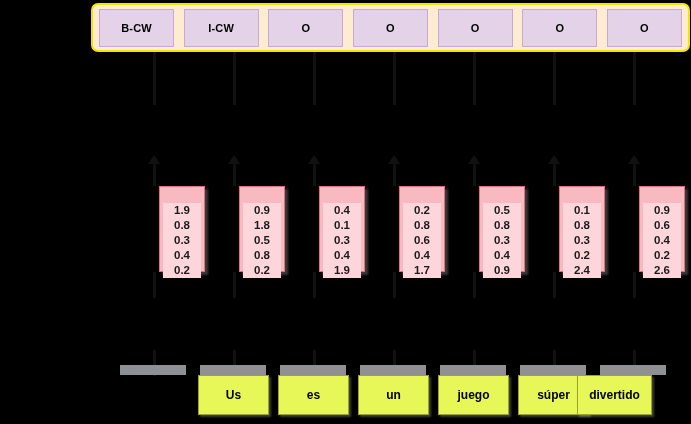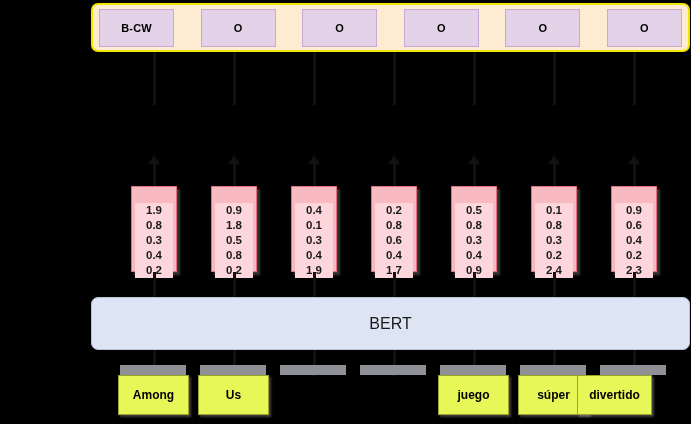--- a/index.html
+++ b/index.html
@@ -96,20 +96,21 @@
     height: 86px;
     background: #f9b9c0;
     border: 1px solid #e0707f;
     box-sizing: border-box;
     box-shadow: 3px 3px 2px rgba(255,255,255,0.22);
     padding: 16px 0 0 0;
     display: flex;
     flex-direction: column;
     align-items: center;
     justify-content: flex-start;
+    margin-left: 28px;
   }
   .vector .inner {
     width: 38px;
     height: 80px;
     background: #fcd6da;
     display: flex;
     flex-direction: column;
     align-items: center;
     justify-content: center;
   }
@@ -186,20 +187,21 @@
   <div class="conn conn-tag" style="left:153px"></div>
   <div class="conn conn-tag" style="left:233px"></div>
   <div class="conn conn-tag" style="left:313px"></div>
   <div class="conn conn-tag" style="left:393px"></div>
   <div class="conn conn-tag" style="left:473px"></div>
   <div class="conn conn-tag" style="left:553px"></div>
   <div class="conn conn-tag" style="left:633px"></div>
 
   <div class="tag-container">
     <div class="tag-box">B-CW</div>
+    <div class="tag-box">I-CW</div>
     <div class="tag-box">O</div>
     <div class="tag-box">O</div>
     <div class="tag-box">O</div>
     <div class="tag-box">O</div>
     <div class="tag-box">O</div>
   </div>
 
 
   <div class="arrowhead" style="left:148px"></div>
   <div class="conn conn-top" style="left:153px"></div>
@@ -269,51 +271,49 @@
       <div class="score">0.2</div>
       <div class="score best">2.4</div>
     </div>
   </div>
   <div class="vector" style="left:611px">
     <div class="inner">
       <div class="score">0.9</div>
       <div class="score">0.6</div>
       <div class="score">0.4</div>
       <div class="score">0.2</div>
-      <div class="score best">2.3</div>
+      <div class="score best">2.6</div>
     </div>
   </div>
 
   <div class="conn conn-mid" style="left:153px"></div>
   <div class="conn conn-mid" style="left:233px"></div>
   <div class="conn conn-mid" style="left:313px"></div>
   <div class="conn conn-mid" style="left:393px"></div>
   <div class="conn conn-mid" style="left:473px"></div>
   <div class="conn conn-mid" style="left:553px"></div>
   <div class="conn conn-mid" style="left:633px"></div>
 
-  <div class="bert-box">
-    <span>BERT</span>
-  </div>
 
   <div class="conn conn-bottom" style="left:153px"></div>
   <div class="conn conn-bottom" style="left:233px"></div>
   <div class="conn conn-bottom" style="left:313px"></div>
   <div class="conn conn-bottom" style="left:393px"></div>
   <div class="conn conn-bottom" style="left:473px"></div>
   <div class="conn conn-bottom" style="left:553px"></div>
   <div class="conn conn-bottom" style="left:633px"></div>
 
   <div class="tag-stub" style="left:120px;width:66px"></div>
   <div class="tag-stub" style="left:200px;width:66px"></div>
   <div class="tag-stub" style="left:280px;width:66px"></div>
   <div class="tag-stub" style="left:360px;width:66px"></div>
   <div class="tag-stub" style="left:440px;width:66px"></div>
   <div class="tag-stub" style="left:520px;width:66px"></div>
   <div class="tag-stub" style="left:600px;width:66px"></div>
 
-  <div class="word-box" style="left:118px;width:71px">Among</div>
   <div class="word-box" style="left:198px;width:71px">Us</div>
+  <div class="word-box" style="left:278px;width:71px">es</div>
+  <div class="word-box" style="left:358px;width:71px">un</div>
   <div class="word-box" style="left:518px;width:71px">súper</div>
   <div class="word-box" style="left:438px;width:71px">juego</div>
   <div class="word-box" style="left:577px;width:75px">divertido</div>
 
 </div>
 
 </body></html>

